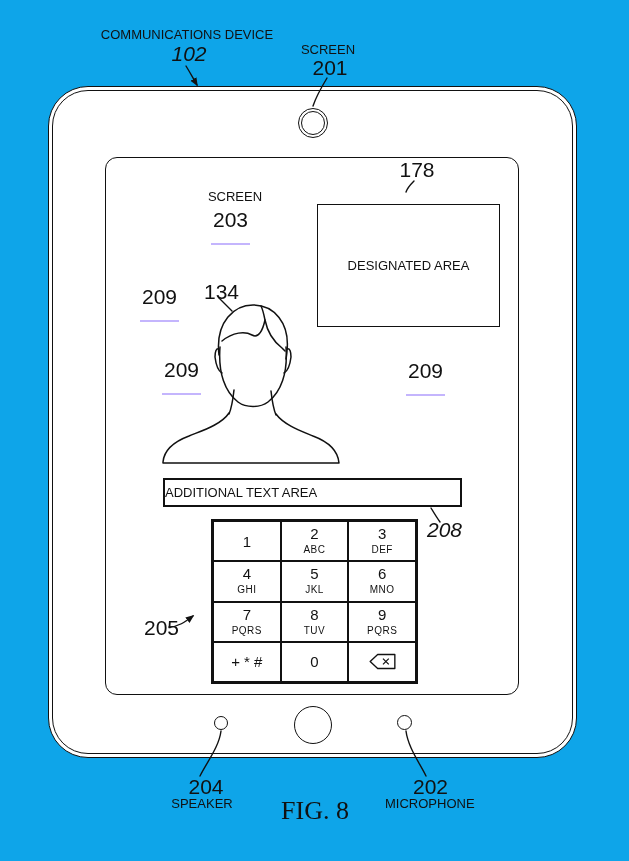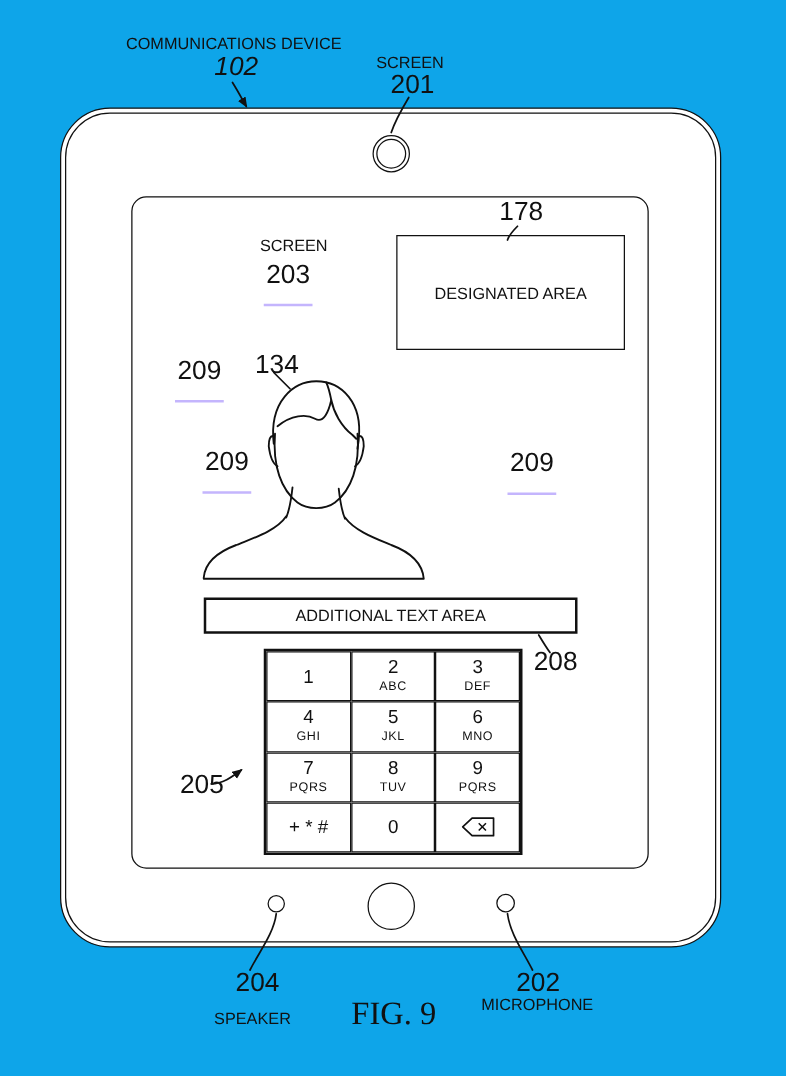--- a/index.html
+++ b/index.html
@@ -17,24 +17,24 @@
   
   .screen{left:105px;top:157px;width:414px;height:538px;border:1.6px solid #111;border-radius:12px;}
   
   .circle{position:absolute;box-sizing:border-box;border:1.6px solid #111;border-radius:50%;background:#fff;}
   .camera-outer{left:298px;top:108px;width:30px;height:30px;}
   .camera-inner{position:absolute;left:2px;top:2px;width:22px;height:22px;border:1.3px solid #111;border-radius:50%;}
   .speaker-hole{left:214px;top:716px;width:14px;height:14px;border-width:1.4px;}
   .home-button{left:294px;top:706px;width:38px;height:38px;}
   .mic-hole{left:397px;top:715px;width:15px;height:15px;border-width:1.4px;}
   
-  .designated{left:317px;top:188px;width:183px;height:92px;border:1.7px solid #111;display:flex;align-items:center;justify-content:center;}
+  .designated{left:317px;top:204px;width:183px;height:123px;border:1.7px solid #111;display:flex;align-items:center;justify-content:center;}
   .designated .lbl{position:static;}
   
-  .textarea{left:163px;top:478px;width:299px;height:29px;border:2px solid #111;display:flex;align-items:center;justify-content:center;}
+  .textarea{left:163px;top:478px;width:299px;height:29px;border:2px solid #111;display:flex;align-items:center;justify-content:flex-start;}
   .textarea .lbl{position:static;}
   
   .keypad{left:211px;top:519px;width:207px;height:165px;border:2px solid #111;display:grid;
           grid-template-columns:repeat(3,1fr);grid-template-rows:repeat(4,1fr);}
   .key{border:1px solid #111;display:flex;flex-direction:column;align-items:center;justify-content:center;background:#fff;}
   .kd{font-size:15px;line-height:17px;}
   .kl{font-size:10px;line-height:15px;letter-spacing:0.5px;}
   
   .figcap{position:absolute;left:270px;top:797px;width:90px;text-align:center;
           font-family:"Liberation Serif",serif;font-size:26px;line-height:28px;color:#111;}
@@ -84,21 +84,21 @@
     <path d="M74,56 C71,55 70,59 70,64 C71,72 73,78 77,80"></path>
     <path d="M142,56 C145,55 146,59 146,64 C145,72 143,78 139,80"></path>
     <path d="M89,97 C88,106 87,114 84,121"></path>
     <path d="M126,98 C127,107 128,115 131,122"></path>
     <path d="M84,120 C76,132 56,138 44,143 C28,149 19,158 18,169 L18,170 L194,170 C193,158 184,149 168,143 C156,138 139,132 131,121"></path>
   </svg>
 
   <div class="box textarea">
     <div class="lbl">ADDITIONAL TEXT AREA</div>
   </div>
-  <div class="ref" style="left:427px;top:519px;">208</div>
+  <div class="ref" style="left:427px;top:519px;font-style:italic;">208</div>
 
   <div class="box keypad">
       <div class="key">
         <div class="kd">1</div>
       </div>
       <div class="key">
         <div class="kd">2</div>
         <div class="kl">ABC</div>
       </div>
       <div class="key">
@@ -142,26 +142,26 @@
         </svg>
       </div>
     </div>
   <div class="ref" style="left:144px;top:617px;">205</div>
 
   <div class="circle speaker-hole"></div>
   <div class="circle home-button"></div>
   <div class="circle mic-hole"></div>
 
   <div class="ref" style="left:186px;top:776px;width:40px;">204</div>
-  <div class="lbl" style="left:167px;top:796px;width:70px;margin-top:11px;">SPEAKER</div>
+  <div class="lbl" style="left:167px;top:796px;width:70px;">SPEAKER</div>
 
   <div class="ref" style="left:408px;top:776px;width:40px;text-align:right;">202</div>
   <div class="lbl" style="left:385px;top:796px;width:85px;">MICROPHONE</div>
 
-  <div class="figcap">FIG. 9</div>
+  <div class="figcap">FIG. 8</div>
 
   <svg class="overlay" width="629" height="861" viewBox="0 0 629 861" fill="none" stroke="#111" stroke-width="1.4" stroke-linecap="round">
     <defs>
       <marker id="arrow" markerWidth="9" markerHeight="8" refX="7" refY="3.5" orient="auto" markerUnits="userSpaceOnUse">
         <path d="M0,0 L8.5,3.5 L0,7 Z" fill="#111" stroke="none"></path>
       </marker>
     </defs>
     <path d="M186,66 C191,74 194,80 197,85" marker-end="url(#arrow)"></path>
     <path d="M327,78 C321,88 316,97 313,106"></path>
     <path d="M414,181 C410,185 407,189 406,192"></path>

